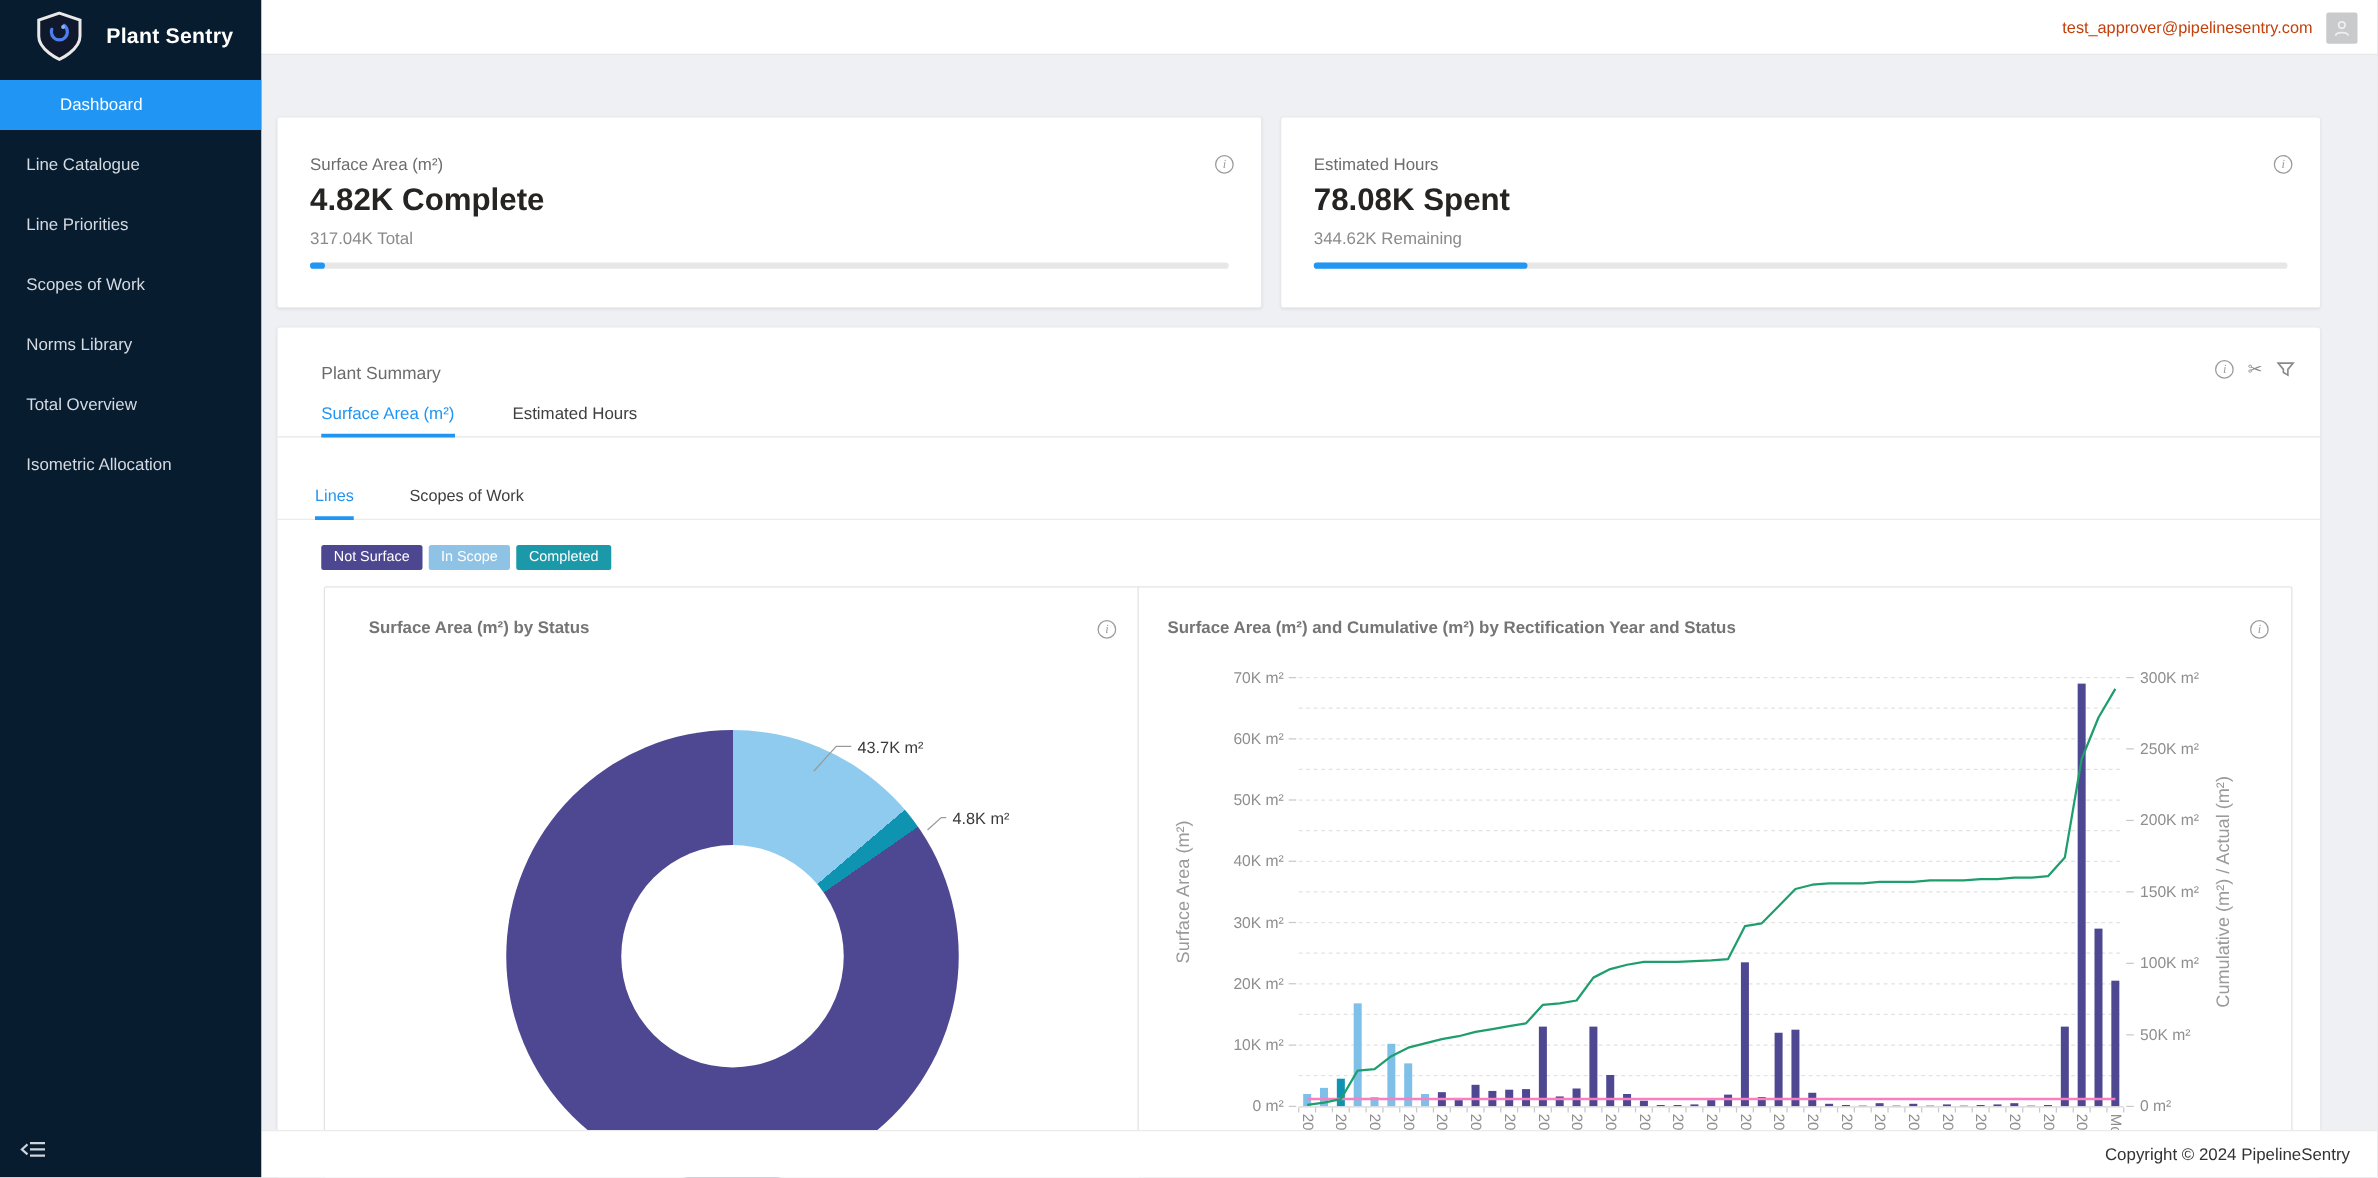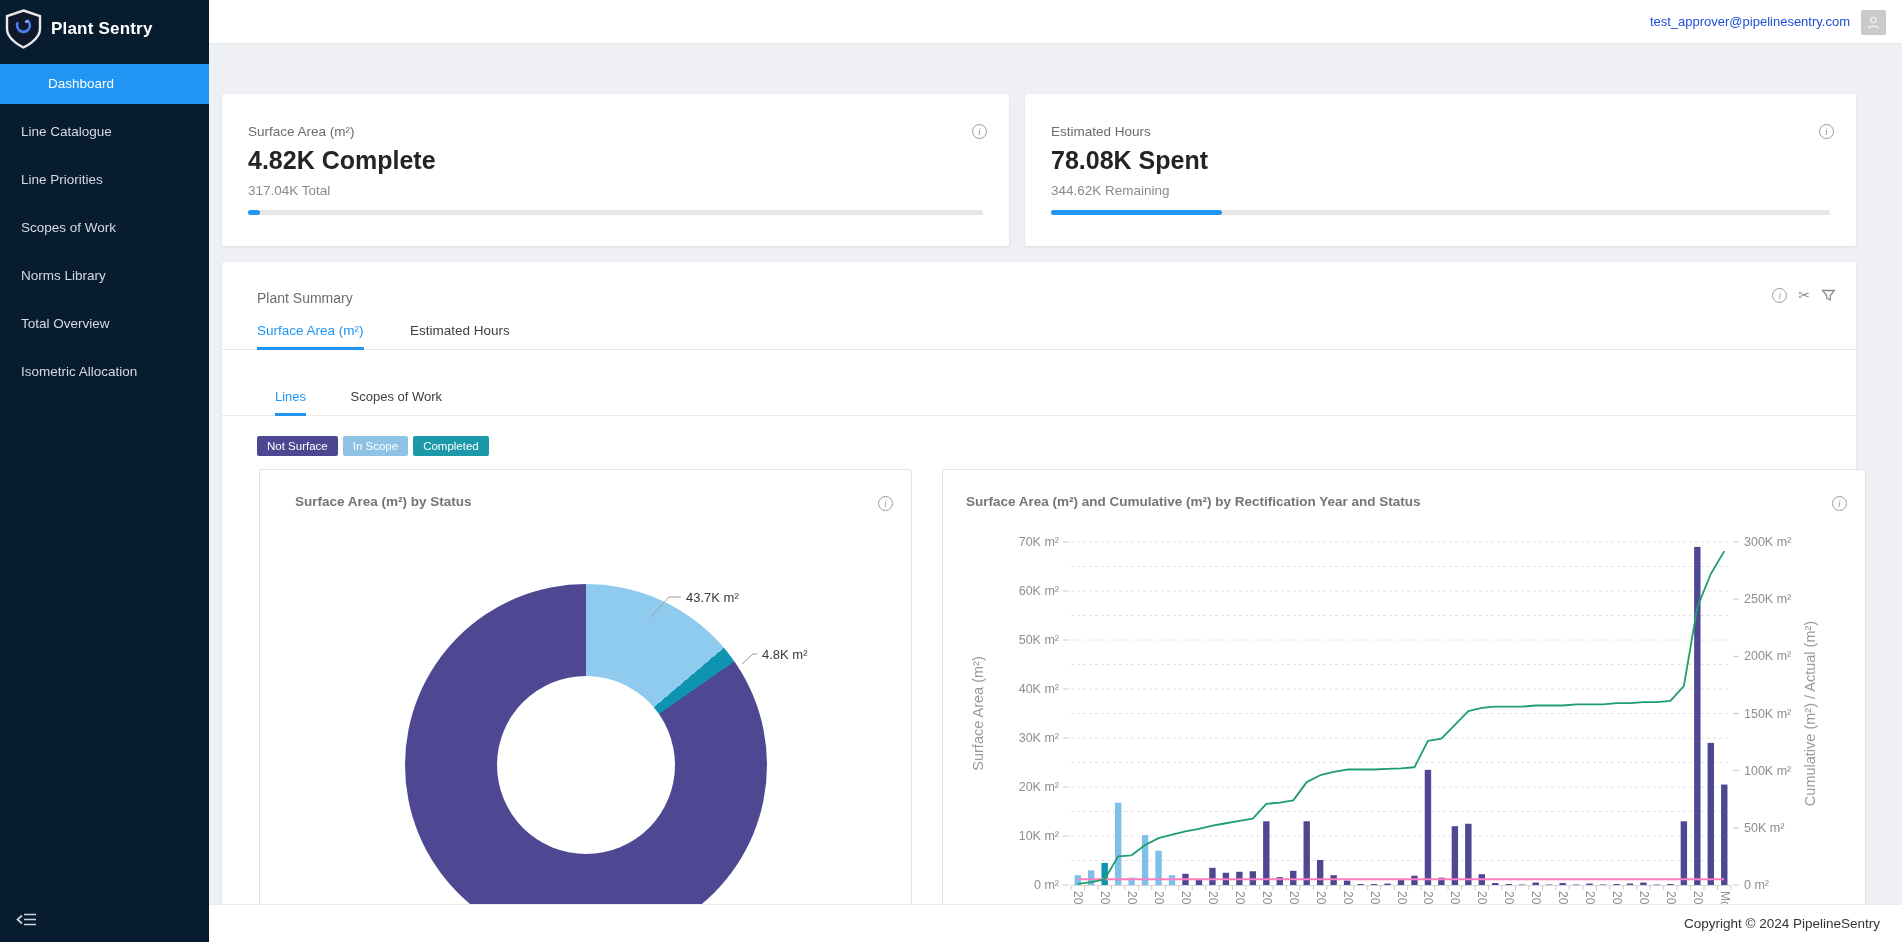--- a/index.html
+++ b/index.html
@@ -3,61 +3,61 @@
 <meta charset="utf-8">
 <title>Plant Sentry — Dashboard</title>
 <style>
   * { margin:0; padding:0; box-sizing:border-box; }
   html,body { background:#dfe2e8; }
   body { font-family:"Liberation Sans", sans-serif; }
   .screen { position:relative; width:1902px; height:942px; background:#eef0f3; overflow:hidden; margin:0 auto; }
 
   
   .sidebar { position:absolute; left:0; top:0; width:209px; height:942px; background:#081c30; z-index:30; }
-  .brand { display:flex; align-items:center; gap:9px; padding:11px 0 11px 5px; height:58px; }
+  .brand { display:flex; align-items:center; gap:19px; padding:11px 0 11px 29px; height:58px; }
   .brand-title { color:#ffffff; font-size:17px; font-weight:bold; letter-spacing:.2px; }
   .nav { position:absolute; top:64px; left:0; right:0; }
   .nav-item { height:40px; line-height:40px; margin-bottom:8px; padding-left:21px; color:#d5dae1; font-size:13.5px; cursor:pointer; }
   .nav-item.active { background:#2095f3; color:#ffffff;padding-left:48px; }
   .collapse-btn { position:absolute; left:16px; bottom:12px; width:22px; height:20px; cursor:pointer; }
 
   
   .topbar { position:absolute; left:209px; top:0; width:1693px; height:44px; background:#ffffff; border-bottom:1px solid #e7e8ea; z-index:20; }
-  .user-email { position:absolute; right:52px; top:0; height:44px; line-height:44px; font-size:13px; color:#1d4ed8; }
+  .user-email { position:absolute; right:52px; top:0; height:44px; line-height:44px; font-size:13px; color:#c2410c; }
   .avatar { position:absolute; right:16px; top:10px; width:25px; height:25px; background:#c9cacc; border-radius:2px; display:flex; align-items:center; justify-content:center; cursor:pointer; }
 
   
   .card { position:absolute; background:#ffffff; border-radius:2px; box-shadow:0 1px 3px rgba(0,0,0,.09);margin-top:24px; }
   .kpi-1 { left:222px; top:70px; width:787px; height:152px; }
   .kpi-2 { left:1025px; top:70px; width:831px; height:152px; }
   .kpi-title { position:absolute; left:26px; top:30px; font-size:13.5px; color:#6c6c6c; }
   .kpi-value { position:absolute; left:26px; top:52px; font-size:25px; font-weight:600; color:#252423; }
   .kpi-sub { position:absolute; left:26px; top:89px; font-size:13.5px; color:#8a8a8a; }
   .kpi-track { position:absolute; left:26px; right:26px; top:116px; height:5px; background:#e7e7e7; border-radius:3px; }
   .kpi-fill { height:5px; background:#2196f3; border-radius:3px; width:0; }
   .info-ic { width:15px; height:15px; border:1px solid #9a9a9a; border-radius:50%; color:#9a9a9a; font-size:10px; line-height:13px; text-align:center; font-family:"Liberation Serif", serif; font-style:italic; cursor:pointer; display:inline-block; }
   .kpi-info { position:absolute; right:22px; top:30px; }
 
   
   .summary { left:222px; top:238px; width:1634px; height:704px; }
   .summary-title { position:absolute; left:35px; top:28px; font-size:14px; color:#6c6c6c; }
   .summary-icons { position:absolute; right:20px; top:26px; display:flex; gap:11px; align-items:center; color:#8a8a8a; }
   .tool-ic { font-size:14px; color:#8a8a8a; cursor:pointer; line-height:15px; }
   .tabbar { position:absolute; left:0; right:0; top:52px; height:36px; border-bottom:1px solid #e7e7e7; padding-left:35px; }
-  .subtabbar { position:absolute; left:0; right:0; top:118px; height:36px; border-bottom:1px solid #eceaea; padding-left:53px; }
+  .subtabbar { position:absolute; left:0; right:0; top:118px; height:36px; border-bottom:1px solid #eceaea; padding-left:30px; }
   .tab { display:inline-block; height:36px; line-height:34px; margin-right:42px; font-size:13.5px; color:#404040; cursor:pointer; }
   .tab.active { color:#2095f3; border-bottom:3px solid #2095f3; }
   .subtab { display:inline-block; height:36px; line-height:34px; margin-right:40px; font-size:13px; color:#404040; cursor:pointer; }
   .subtab.active { color:#2095f3; border-bottom:3px solid #2095f3; }
   .legend-row { position:absolute; left:35px; top:174px; display:flex; gap:5px; }
   .chip { color:#ffffff; font-size:11.5px; padding:4px 10px; border-radius:2px; cursor:pointer; }
 
   .panel { position:absolute; background:#ffffff; border:1px solid #e3e3e3; border-radius:2px; }
   .panel-donut { left:37px; top:207px; width:653px; height:496px; }
-  .panel-combo { left:720px; top:207px; width:924px; height:443px; }
+  .panel-combo { left:688px; top:207px; width:924px; height:443px; }
   .panel-title { position:absolute; top:24px; font-size:13.5px; font-weight:600; color:#757575; }
   .panel-info { position:absolute; right:18px; top:26px; }
 
   
   .donut-ring { position:absolute; left:145px; top:114px; width:362px; height:362px; border-radius:50%; }
   .donut-hole { position:absolute; inset:92px; background:#ffffff; border-radius:50%; }
   .callouts { position:absolute; left:0; top:0; pointer-events:none; }
 
   
   .footer { position:absolute; left:209px; right:0; bottom:0; height:38px; background:#ffffff; border-top:1px solid #ebebeb; z-index:25; }

